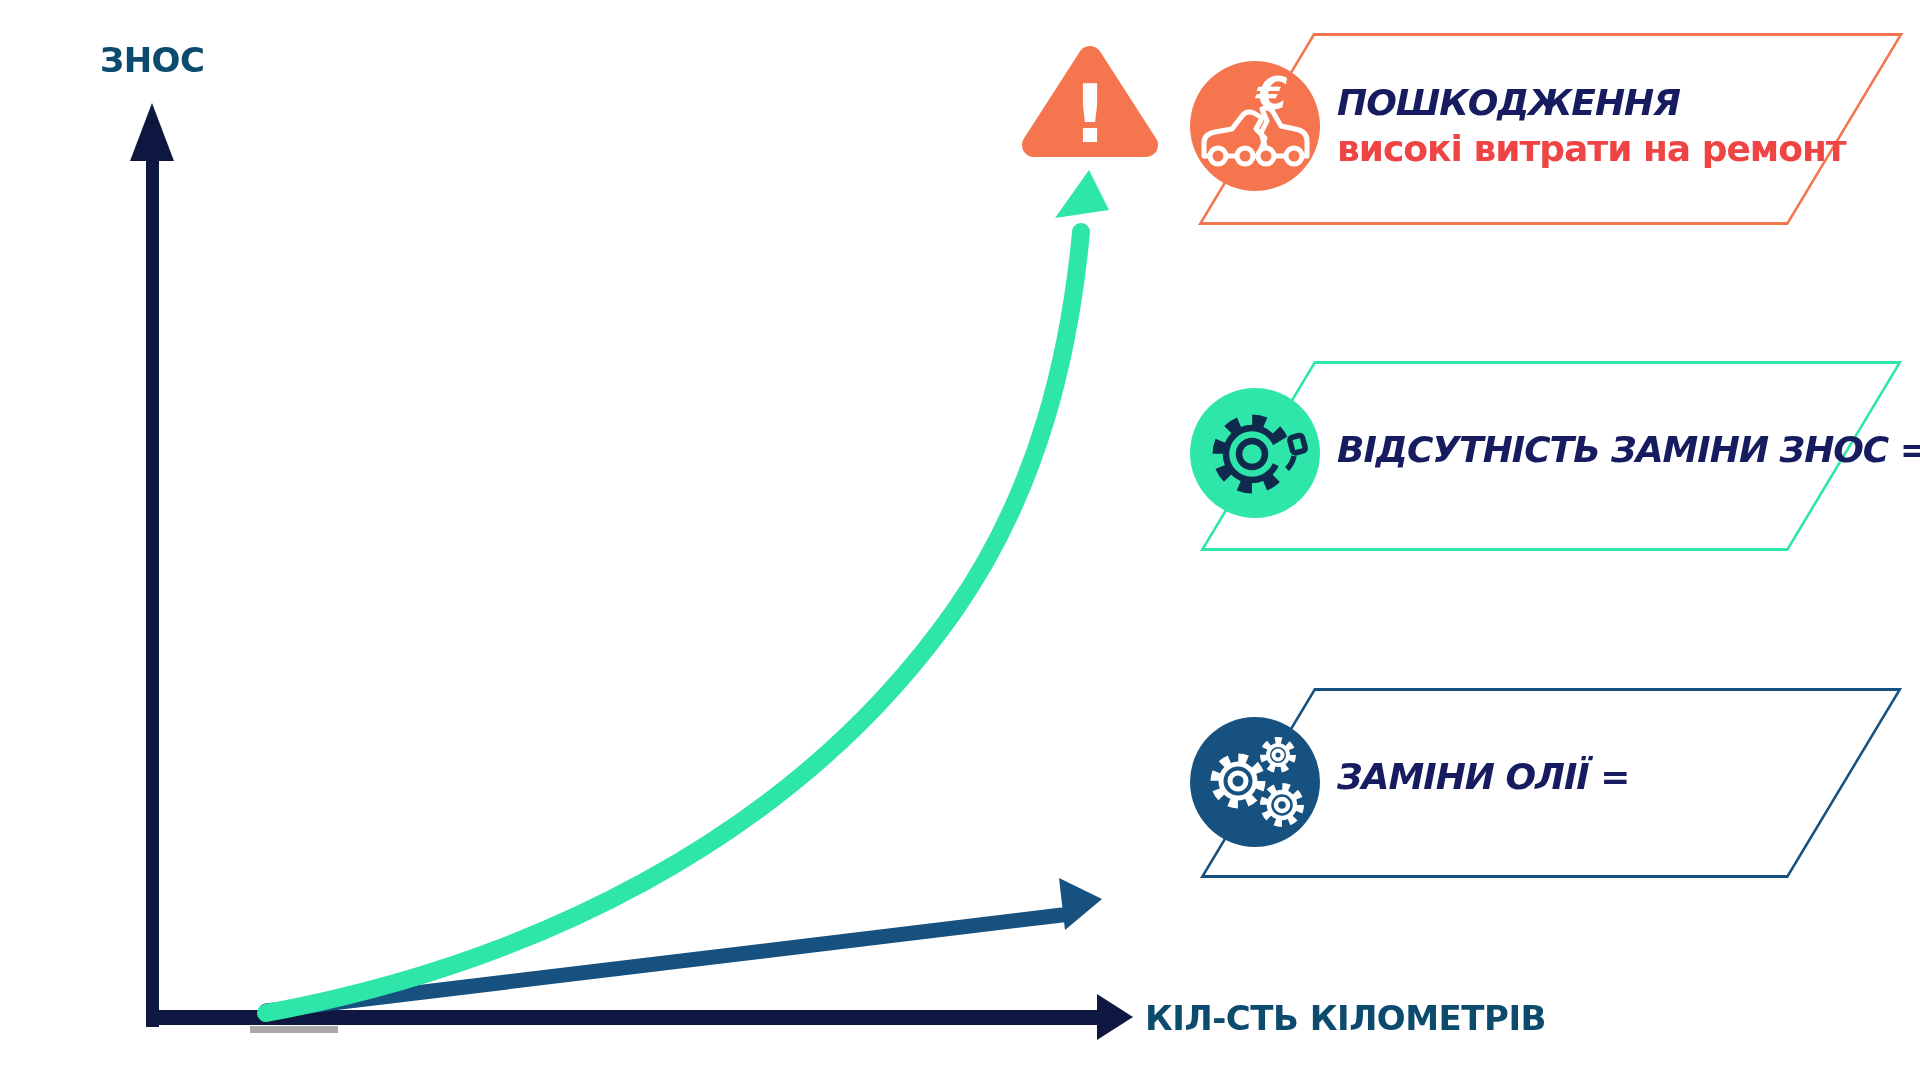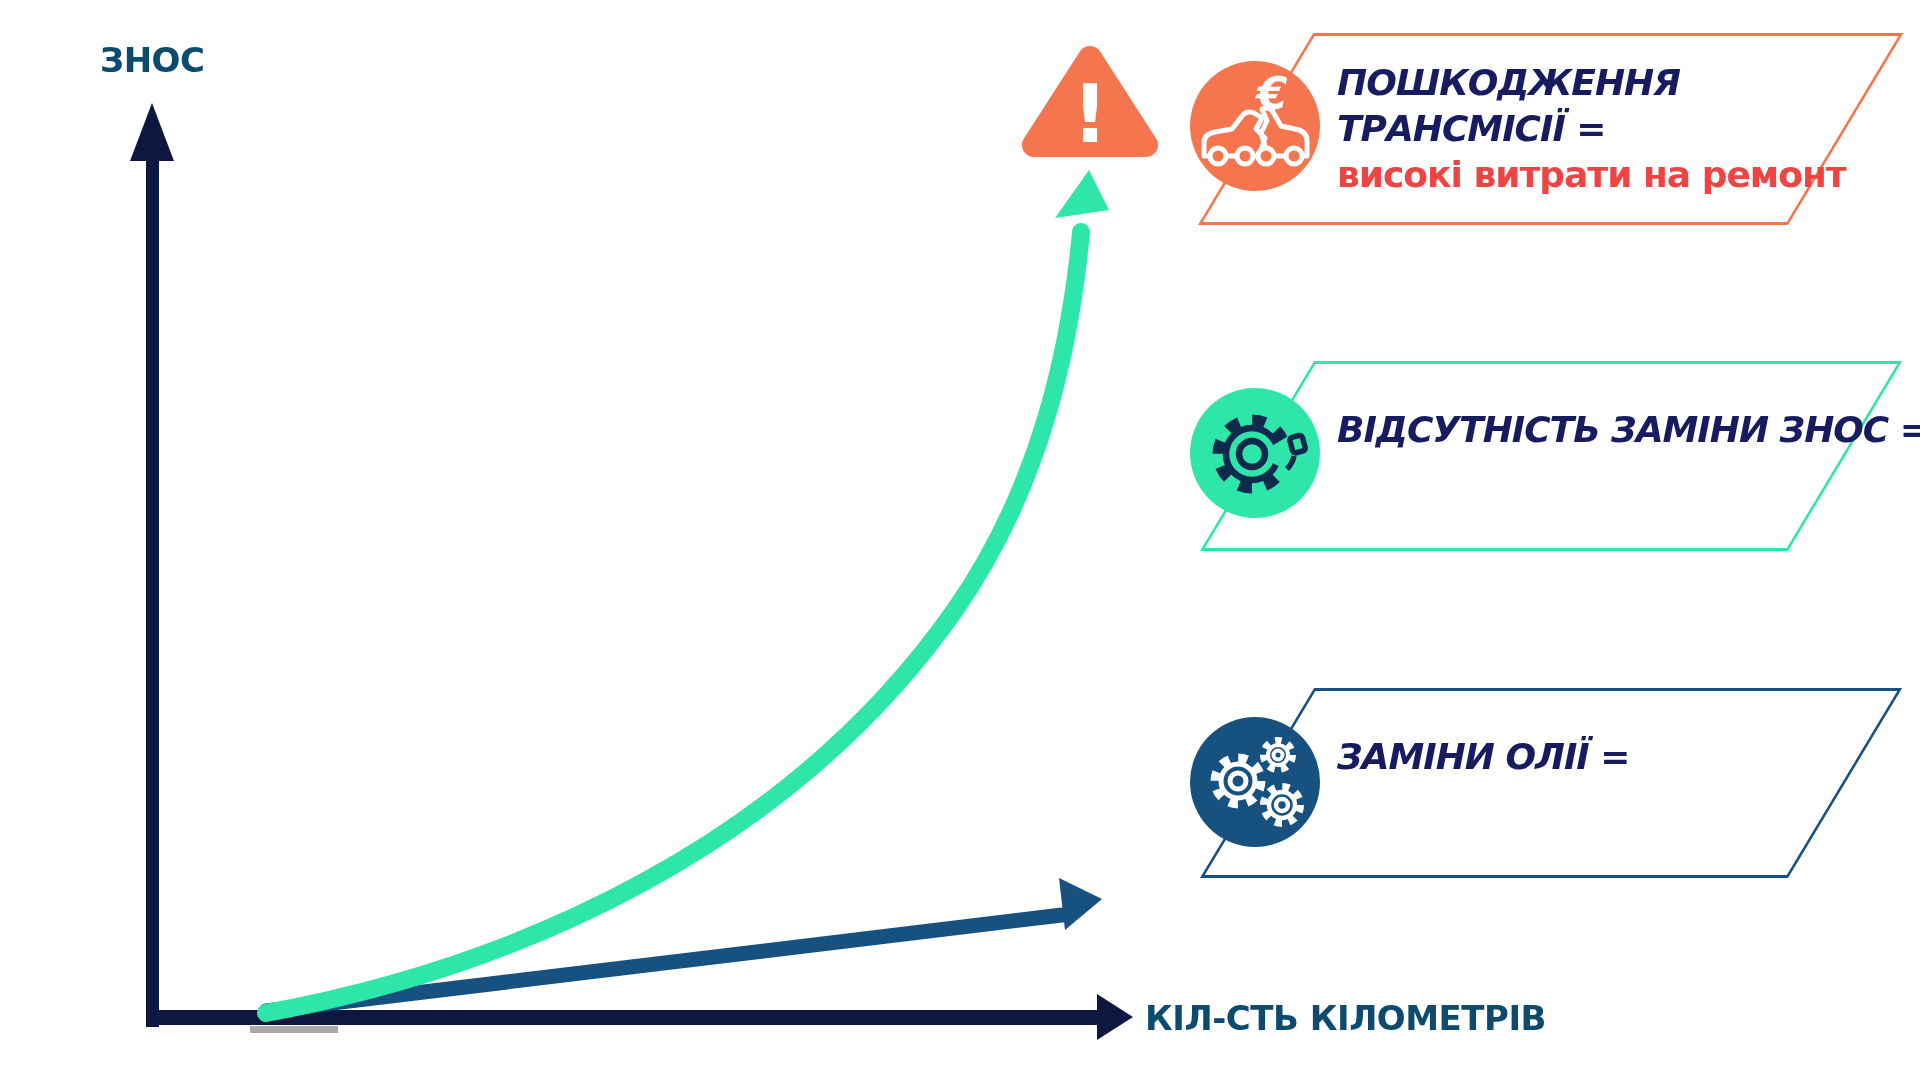--- a/index.html
+++ b/index.html
@@ -21,21 +21,21 @@
   }
   .box-orange{border-color:#f5764e;}
   .box-green{border-color:#2ee6a9;}
   .box-blue{border-color:#17517f;}
   
   .icon-circle{width:130px;height:130px;z-index:3;}
   
   .callout-text{z-index:4;white-space:nowrap;}
   .callout-title{
     color:#171c60;font-weight:bold;font-style:italic;
-    font-size:36px;line-height:46px;letter-spacing:-1px;
+    font-size:36px;line-height:46px;letter-spacing:-1px;margin-top:20px;
   }
   .callout-sub{
     color:#ef4444;font-weight:bold;font-style:normal;
     font-size:36px;line-height:46px;letter-spacing:-1px;
   }
 </style>
 </head>
 <body>
 
 <div id="stage">
@@ -79,21 +79,20 @@
         <circle cx="28" cy="95" r="8" fill="#f5764e"></circle>
         <circle cx="55" cy="95" r="8" fill="#f5764e"></circle>
         <circle cx="76" cy="95" r="8" fill="#f5764e"></circle>
         <circle cx="104" cy="95" r="8" fill="#f5764e"></circle>
       </g>
       <text x="82" y="48" text-anchor="middle" font-size="44" font-weight="bold" font-style="italic" fill="#ffffff" font-family="DejaVu Sans, sans-serif">€</text>
     </svg>
   </div>
   <div class="abs callout-text" style="left:1337px;top:60px;">
     <div class="callout-title">ПОШКОДЖЕННЯ</div>
-    <div class="callout-title">ТРАНСМІСІЇ =</div>
     <div class="callout-sub">високі витрати на ремонт</div>
   </div>
 
   <div class="abs icon-circle" style="left:1190px;top:388px;">
     <svg width="130" height="130" viewBox="0 0 130 130">
       <circle cx="65" cy="65" r="65" fill="#2ee6a9"></circle>
       <g stroke="#0f2a4d" fill="none">
         <circle cx="62" cy="66" r="13" stroke-width="6.5"></circle>
         <circle cx="62" cy="66" r="26" stroke-width="6.5"></circle>
         <circle cx="62" cy="66" r="34" stroke-width="11" stroke-dasharray="13.3 13.4"></circle>

